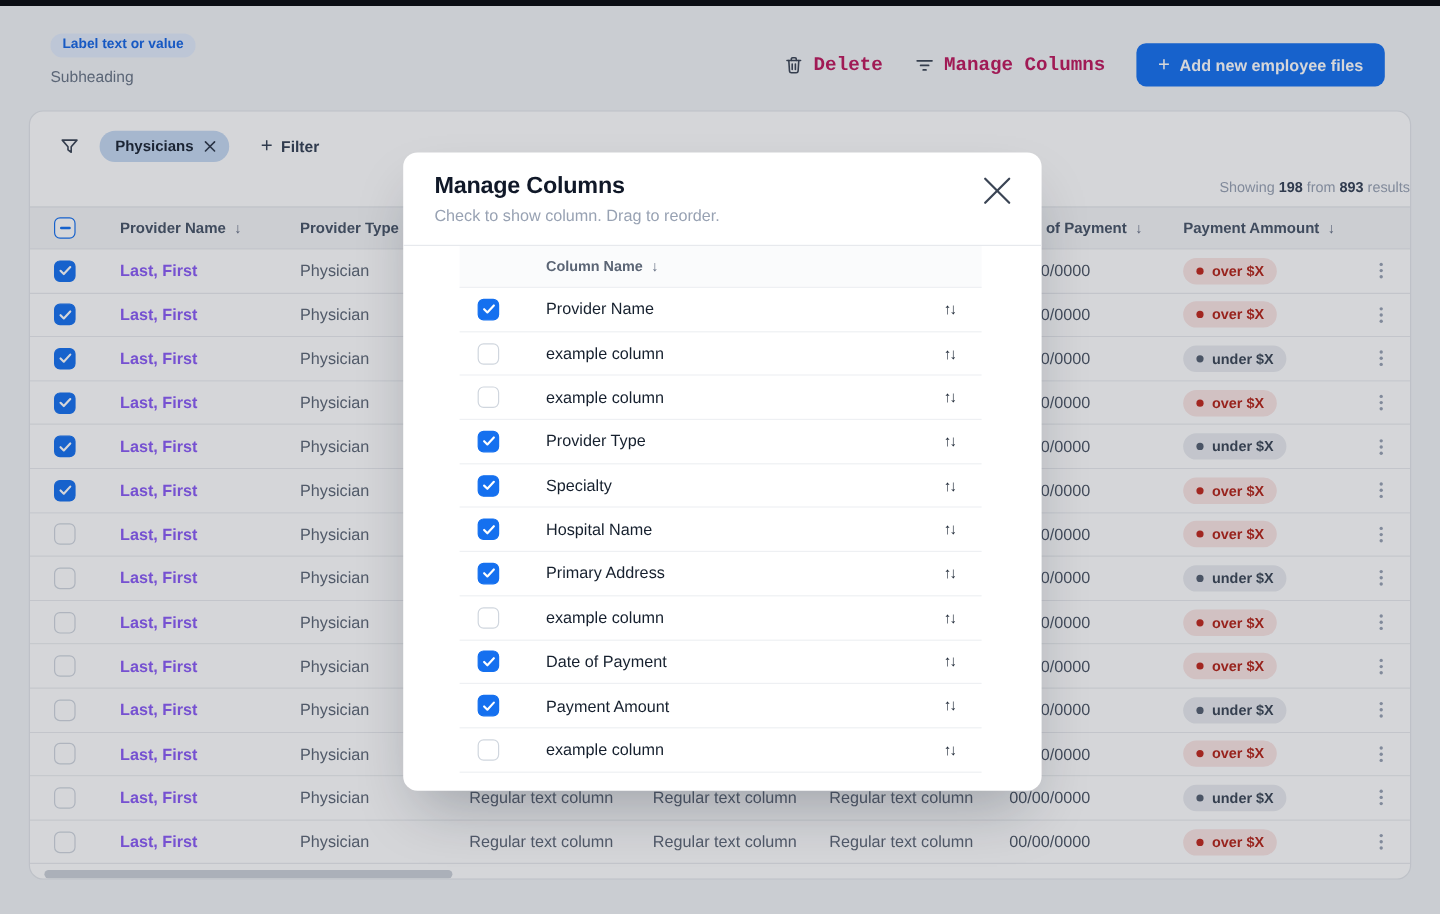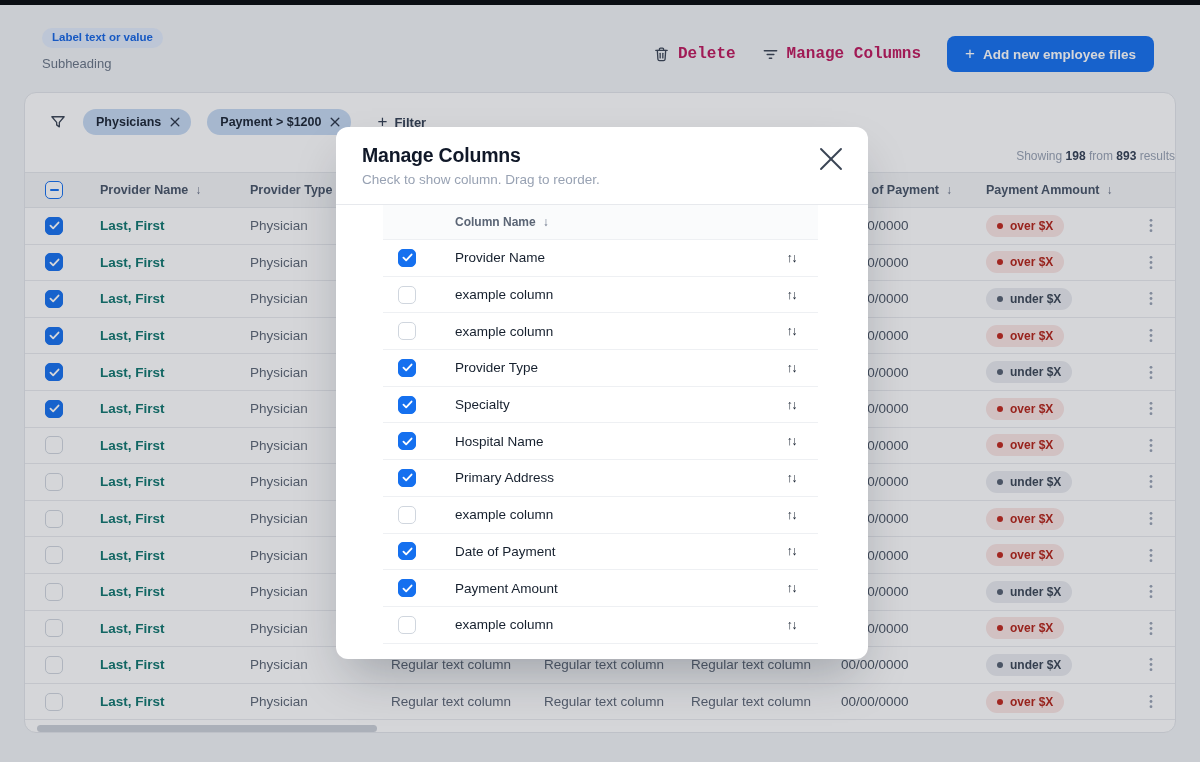--- a/index.html
+++ b/index.html
@@ -45,21 +45,21 @@
     border-bottom:1px solid #e6e8ec; display:flex; align-items:center; }
   .tr { height:36.6px; border-bottom:1px solid #e9ebee; display:flex; align-items:center; background:#fff; }
   .td,.th { display:flex; align-items:center; font-size:13px; }
   .th { font-size:12.5px; font-weight:600; color:#475467; background:none; border:none;
     font-family:inherit; cursor:pointer; padding:0; }
   .arr { font-size:12px; color:#667085; margin-left:7px; font-weight:400; }
   .c-cb { width:75px; padding-left:20px; }
   .c1 { width:150px; } .c2 { width:141px; } .c3 { width:153px; }
   .c4 { width:147px; } .c5 { width:150px; } .c6 { width:145px; } .c7 { width:140px; }
   .c-kebab { flex:1; justify-content:center; }
-  .v-name { font-weight:600; color:#0f766e; font-size:13.5px; }
+  .v-name { font-weight:600; color:#8b5cf6; font-size:13.5px; }
   .v-muted { color:#5d6776; font-size:13.5px; }
   .v-date { color:#4c5665; font-size:13.5px; }
 
   .cb { width:18px; height:18px; border-radius:5px; background:#fff; border:1px solid #d0d6de;
     display:flex; align-items:center; justify-content:center; cursor:pointer; flex:0 0 18px; }
   .cb svg { display:none; }
   .cb.checked { background:#1570ef; border-color:#1570ef; }
   .cb.checked svg { display:block; }
   .cb.indet { border:1.5px solid #1570ef; }
   .cb.indet .dash { width:9px; height:2px; border-radius:1px; background:#1570ef; }
@@ -127,27 +127,20 @@
   </button>
 </div>
 
 <section class="card">
   <div class="filter-bar">
     <svg width="18" height="18" viewBox="0 0 20 20" fill="none" stroke="#3a4454" stroke-width="1.5" stroke-linejoin="round">
       <path d="M3.2 4.2h13.6l-5.3 6.2v5l-3-2.2v-2.8L3.2 4.2z"></path>
     </svg>
     <span class="chip">
       <span>Physicians</span>
-      <svg width="10" height="10" viewBox="0 0 10 10" fill="none" stroke="#2c3648" stroke-width="1.3" stroke-linecap="round">
-          <path d="M1.2 1.2l7.6 7.6"></path>
-          <path d="M8.8 1.2L1.2 8.8"></path>
-        </svg>
-    </span>
-    <span class="chip">
-      <span>Payment &gt; $1200</span>
       <svg width="10" height="10" viewBox="0 0 10 10" fill="none" stroke="#2c3648" stroke-width="1.3" stroke-linecap="round">
           <path d="M1.2 1.2l7.6 7.6"></path>
           <path d="M8.8 1.2L1.2 8.8"></path>
         </svg>
     </span>
     <button class="add-filter">
       <span class="plus-glyph">+</span>
       <span>Filter</span>
     </button>
   </div>

